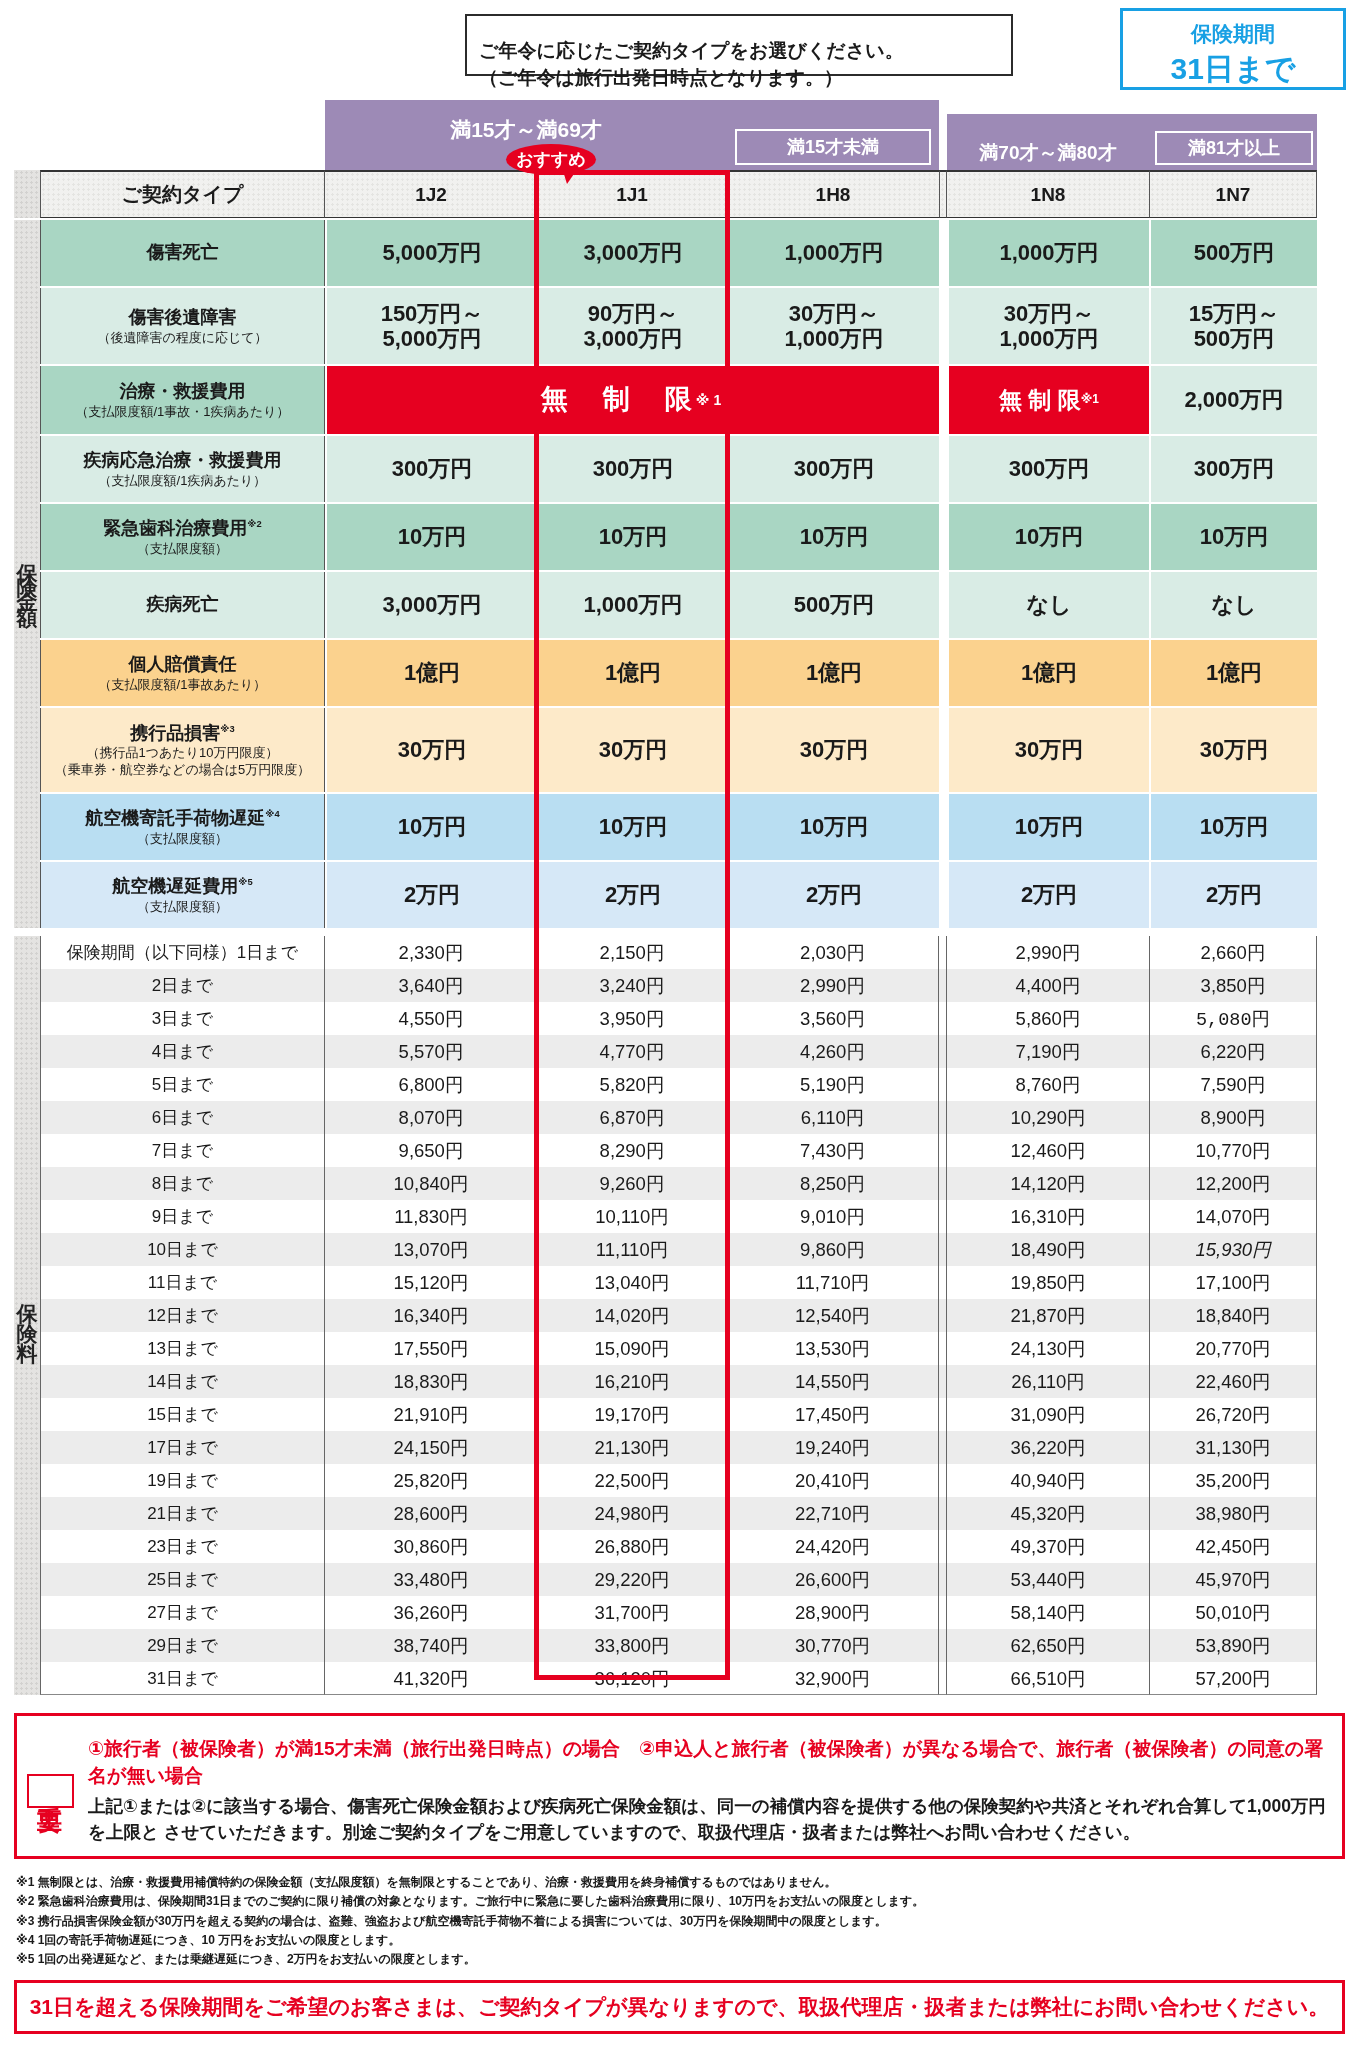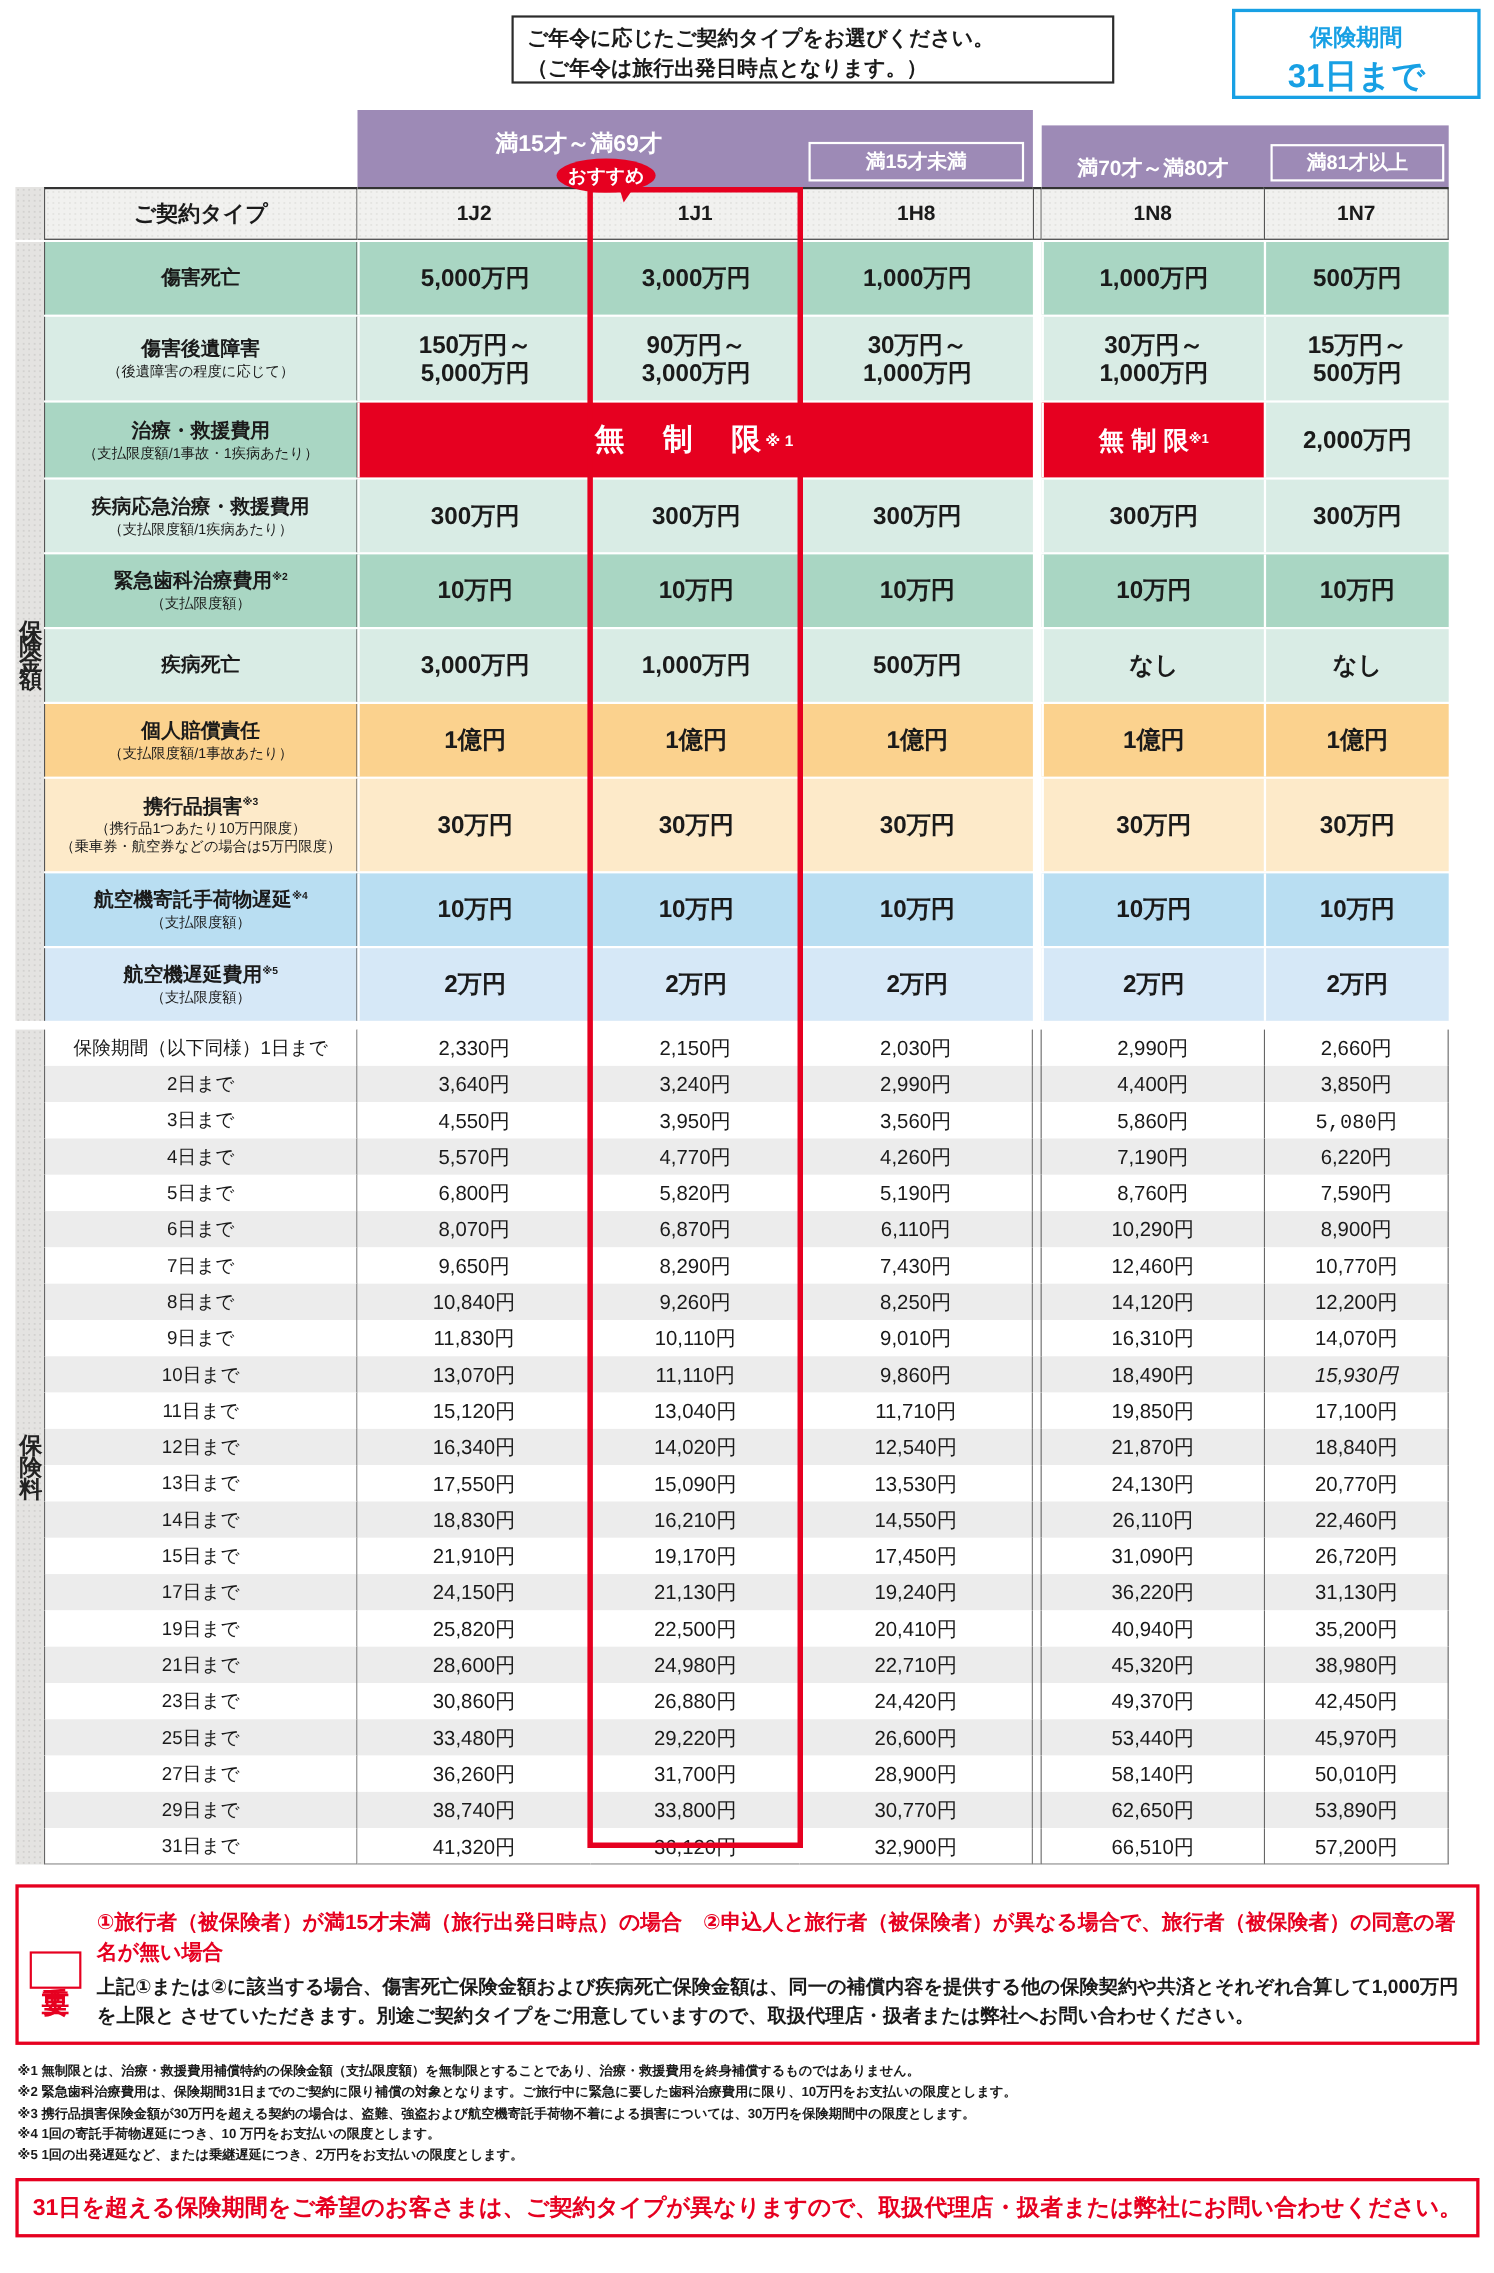--- a/index.html
+++ b/index.html
@@ -3,21 +3,21 @@
 <meta charset="utf-8">
 <style>
   html,body{margin:0;padding:0;}
   body{width:1358px;height:2066px;background:#fff;overflow:hidden;
        font-family:"Liberation Sans","DejaVu Sans",sans-serif;color:#1a1a1a;}
   sup{font-size:0.52em;vertical-align:super;}
 
   
   .topbar{position:relative;height:100px;}
   .instruction-box{position:absolute;left:465px;top:14px;width:548px;height:62px;
-    border:2px solid #2b2b2b;box-sizing:border-box;padding:7px 12px;
+    border:2px solid #2b2b2b;box-sizing:border-box;padding:22px 12px;
     font-size:19px;font-weight:bold;line-height:1.4;}
   .period-badge{position:absolute;left:1120px;top:8px;width:226px;height:82px;
     border:3px solid #18a0e4;box-sizing:border-box;text-align:center;color:#18a0e4;}
   .pb1{font-size:21px;font-weight:bold;margin-top:9px;}
   .pb2{font-size:30px;font-weight:bold;margin-top:1px;}
 
   
   .table-wrap{position:relative;margin-left:14px;width:1356px;}
   .header-grid,.coverage-grid,.premium-grid{display:grid;
     grid-template-columns:26px 285px 212px 190px 212px 8px 202px 168px;}

